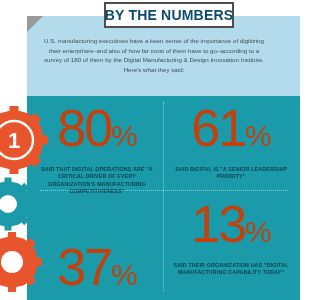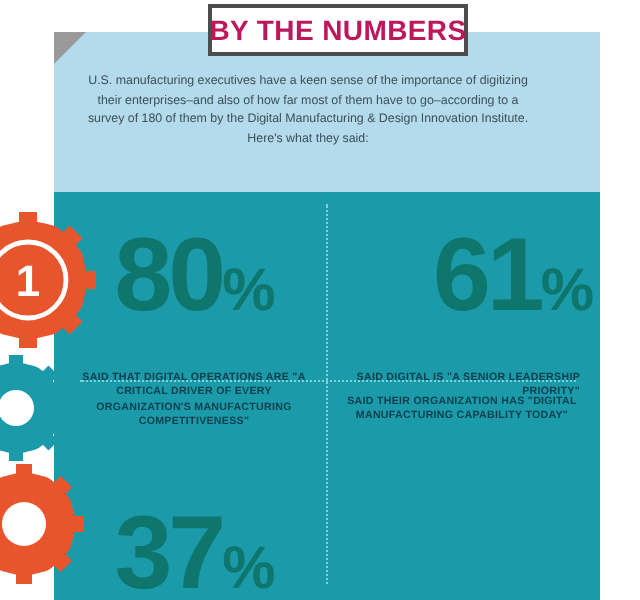--- a/index.html
+++ b/index.html
@@ -33,21 +33,21 @@
     height: 26px;
     background: #ffffff;
     border: 2px solid #4d4d4d;
     box-sizing: border-box;
     display: flex;
     align-items: center;
     justify-content: center;
     z-index: 40;
   }
   .title-text {
-    color: #be185d;
+    color: #0c4a6e;
     font-size: 14px;
     font-weight: bold;
     letter-spacing: 0.2px;
     white-space: nowrap;
     font-family: "Liberation Sans", sans-serif;
   }
 
   
   .intro-panel {
     position: absolute;
@@ -113,29 +113,29 @@
   }
 
   
   .stat {
     position: absolute;
     z-index: 25;
     text-align: center;
     box-sizing: border-box;
   }
   .stat-tl { left: 33px;  top: 100px; width: 128px; }
-  .stat-tr { left: 166px; top: 100px; width: 130px; text-align: right; }
+  .stat-tr { left: 166px; top: 100px; width: 130px; }
   .stat-bl { left: 33px;  top: 196px; width: 128px; margin-top: 43px; }
   .stat-br { left: 166px; top: 196px; width: 130px; }
 
   .stat-number {
-    color: #0f766e;
-    font-weight: bold;
+    color: #c2410c;
+    font-weight: normal;
     font-size: 52px;
-    line-height: 76px;
+    line-height: 57px;
     letter-spacing: -2px;
     font-family: "Liberation Sans", sans-serif;
     display: block;
   }
   .stat-number .pct {
     font-size: 30px;
     letter-spacing: -1px;
     vertical-align: baseline;
   }
   .stat-caption {
@@ -188,20 +188,21 @@
     <span class="stat-number"><span>61</span><span class="pct">%</span></span>
     <div class="stat-caption">SAID DIGITAL IS "A SENIOR LEADERSHIP PRIORITY"</div>
   </div>
 
   <div class="stat stat-bl">
     <span class="stat-number"><span>37</span><span class="pct">%</span></span>
     <div class="stat-caption">SAID THEIR ORGANIZATION HAS "A STRATEGY FOR HOW DIGITAL MANUFAC-TURING WILL ENABLE COMPETITION"</div>
   </div>
 
   <div class="stat stat-br">
+    <span class="stat-number"><span>13</span><span class="pct">%</span></span>
     <div class="stat-caption">SAID THEIR ORGANIZATION HAS "DIGITAL MANUFACTURING CAPABILITY TODAY"</div>
   </div>
 
   <div class="gears">
     <svg width="60" height="204" viewBox="0 0 60 204" xmlns="http://www.w3.org/2000/svg">
 
       <g transform="translate(14,44)">
         <path fill="#e8552d" d="M0,-30 L5.4,-28.9 L8.6,-28.2 L12.9,-27.1 L15.0,-25.9 L21.2,-21.2 L25.9,-15.0 L27.1,-12.9 L28.9,-5.4 L30,0 L28.9,5.4 L27.1,12.9 L25.9,15.0 L21.2,21.2 L15.0,25.9 L12.9,27.1 L5.4,28.9 L0,30 L-5.4,28.9 L-12.9,27.1 L-15.0,25.9 L-21.2,21.2 L-25.9,15.0 L-27.1,12.9 L-28.9,5.4 L-30,0 L-28.9,-5.4 L-27.1,-12.9 L-25.9,-15.0 L-21.2,-21.2 L-15.0,-25.9 L-12.9,-27.1 L-5.4,-28.9 Z"></path>
         <g fill="#e8552d">
           <rect x="-4.5" y="-34" width="9" height="9"></rect>

